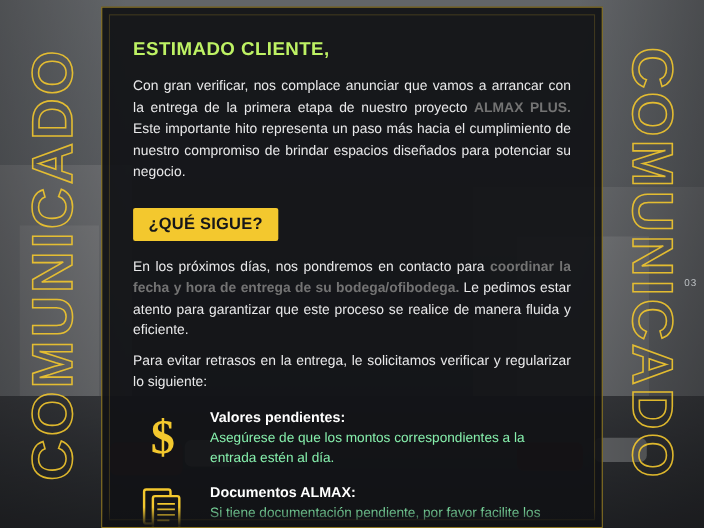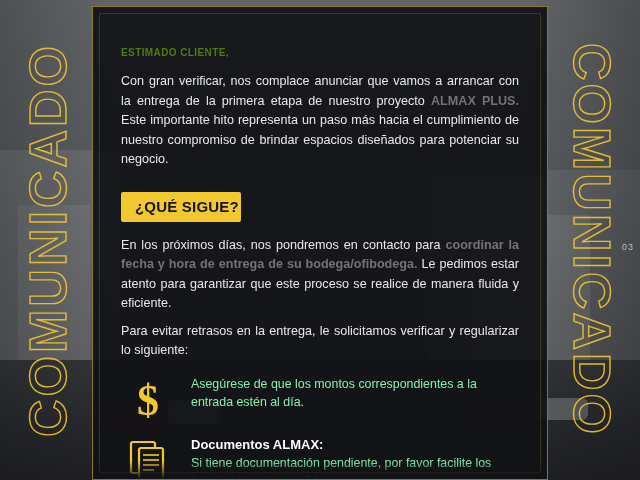--- a/index.html
+++ b/index.html
@@ -111,46 +111,46 @@
   }
   .card::before {
     content: "";
     position: absolute;
     left: 6px; top: 6px; right: 6px; bottom: 6px;
     border: 1px solid rgba(243,200,46,.18);
     pointer-events: none;
   }
 
   .greeting {
-    color: #4d7c0f;
-    font-size: 10px;
+    color: #bef264;
+    font-size: 17px;
     font-weight: 700;
     letter-spacing: .4px;
-    margin: 16px 0 14px 0;
+    margin: 4px 0 14px 0;
   }
   .para {
     color: #e9e9ea;
     font-size: 12.6px;
     line-height: 1.55;
     margin: 0 0 8px 0;
     text-align: justify;
   }
   .para b, .bold {
     font-weight: 700;
     color: #737373;
   }
 
   .badge {
     display: inline-block;
     background: #f3c82e;
     color: #15161a;
     font-weight: 700;
     font-size: 15px;
     letter-spacing: .2px;
-    padding: 6px 2px 7px 14px;
+    padding: 6px 14px 7px 14px;
     margin: 14px 0 14px 0;
     border-radius: 2px;
   }
 
   .list-item {
     display: flex;
     align-items: flex-start;
     gap: 16px;
     margin: 14px 0 6px 0;
   }
@@ -177,21 +177,21 @@
   .fade-bottom {
     position: absolute;
     left: 0; right: 0; bottom: 0;
     height: 18px;
     background: linear-gradient(180deg, rgba(17,18,22,0), rgba(17,18,22,1));
     pointer-events: none;
   }
   .corner-num {
     position: absolute;
     right: 6px;
-    top: 242px;
+    top: 252px;
     color: #cfd3d6;
     font-size: 9px;
     letter-spacing: 1px;
     opacity: .85;
   }
 </style>
 </head>
 <body>
 
 <div class="poster">
@@ -231,20 +231,21 @@
 
     <p class="para" style="margin-top:6px;">Para evitar retrasos en la entrega, le solicitamos verificar y regularizar lo siguiente:</p>
 
     <div class="list-item">
       <div class="list-icon">
         <svg width="40" height="46" viewBox="0 0 40 46" aria-hidden="true">
           <text x="20" y="38" text-anchor="middle" font-family="Liberation Serif, serif" font-size="44" font-weight="bold" fill="#f3c82e">$</text>
         </svg>
       </div>
       <div>
+        <p class="item-title">Valores pendientes:</p>
         <p class="item-desc">Asegúrese de que los montos correspondientes a la entrada estén al día.</p>
       </div>
     </div>
 
     <div class="list-item">
       <div class="list-icon">
         <svg width="40" height="42" viewBox="0 0 40 42" aria-hidden="true">
           <rect x="3" y="3" width="24" height="31" rx="2" fill="none" stroke="#f3c82e" stroke-width="2.2"></rect>
           <rect x="11" y="9" width="24" height="31" rx="2" fill="#15161a" stroke="#f3c82e" stroke-width="2.2"></rect>
           <line x1="15" y1="16" x2="31" y2="16" stroke="#f3c82e" stroke-width="1.6"></line>

